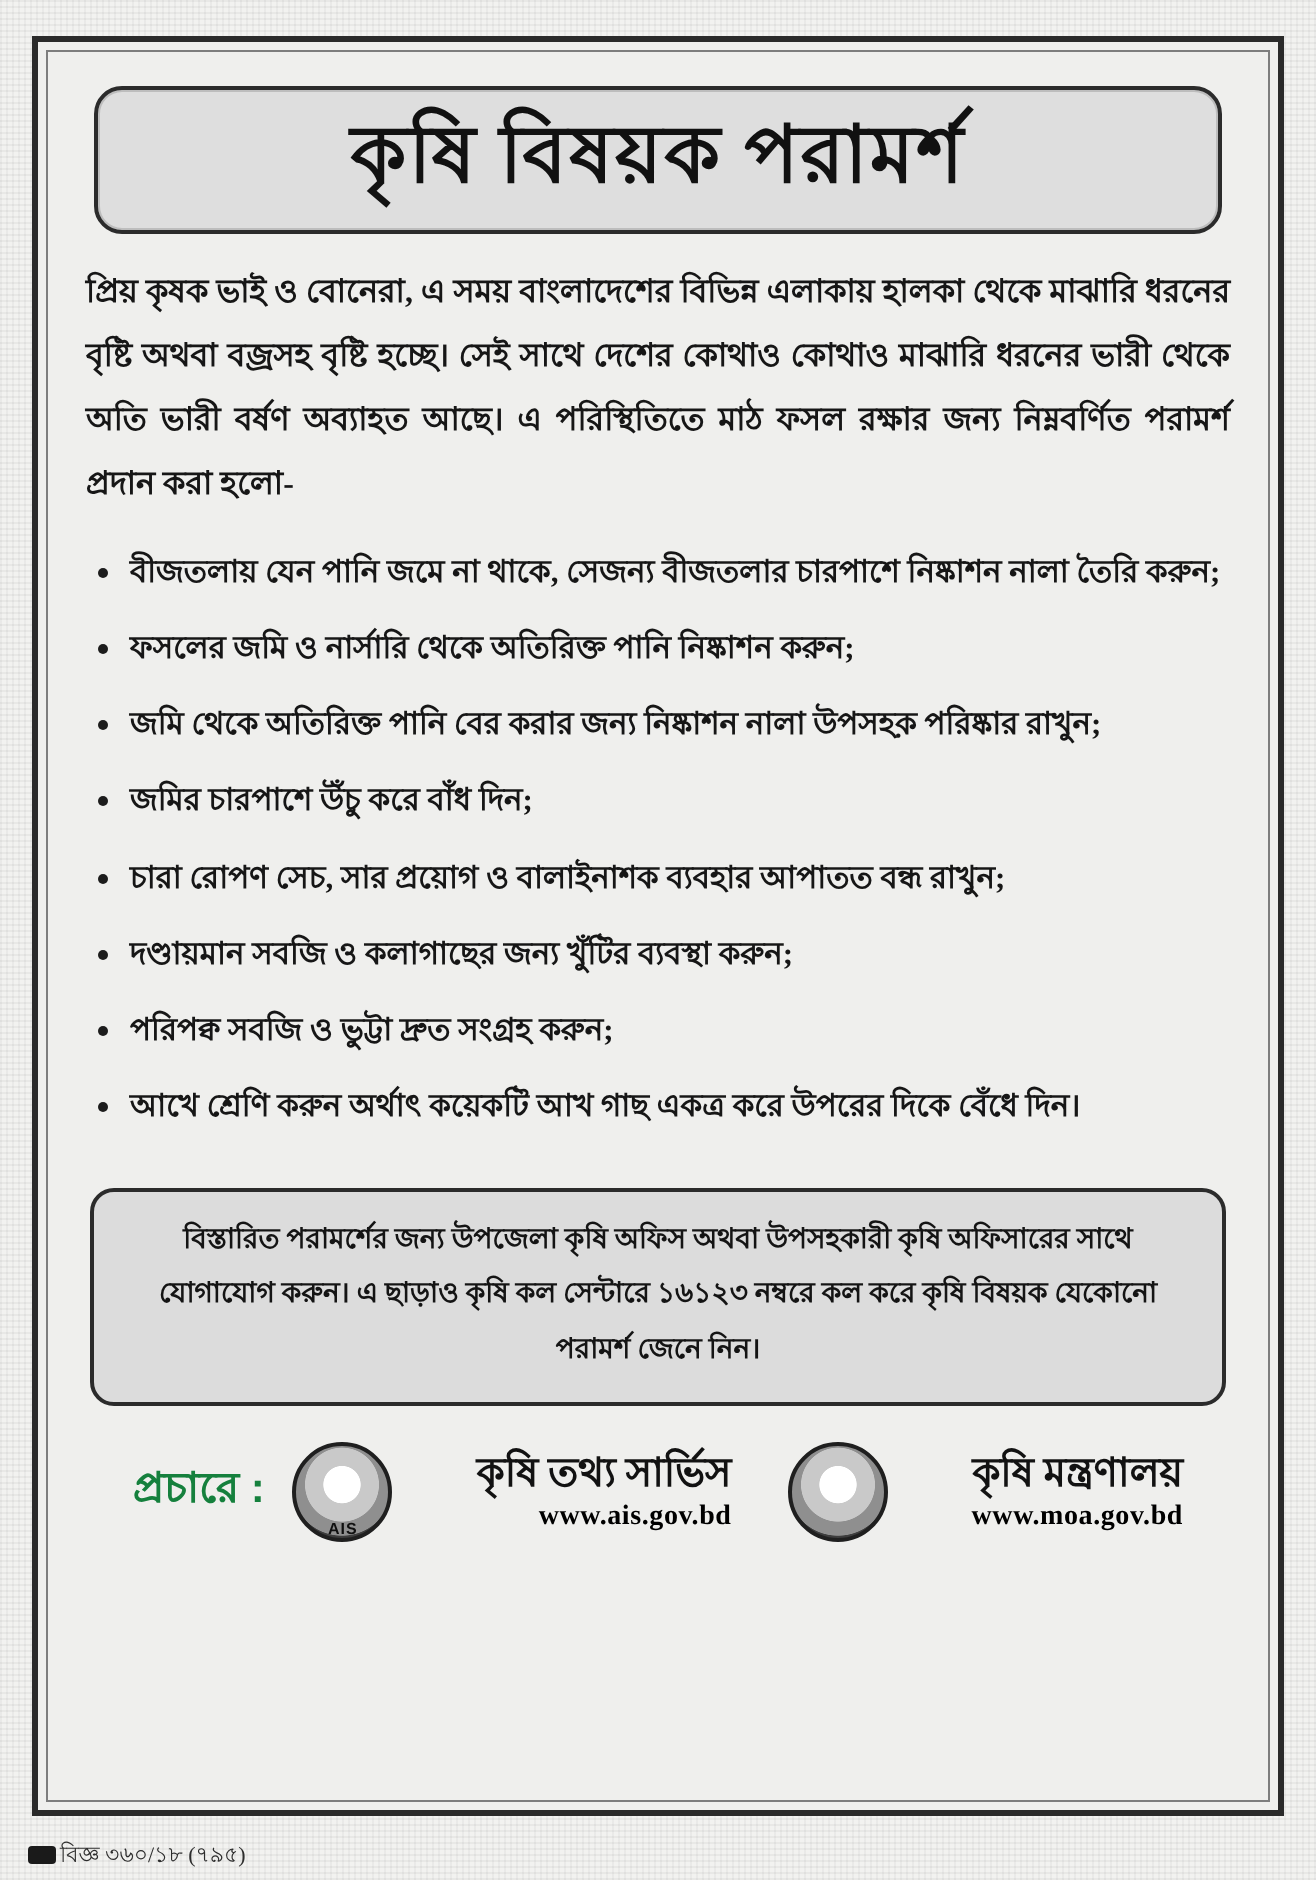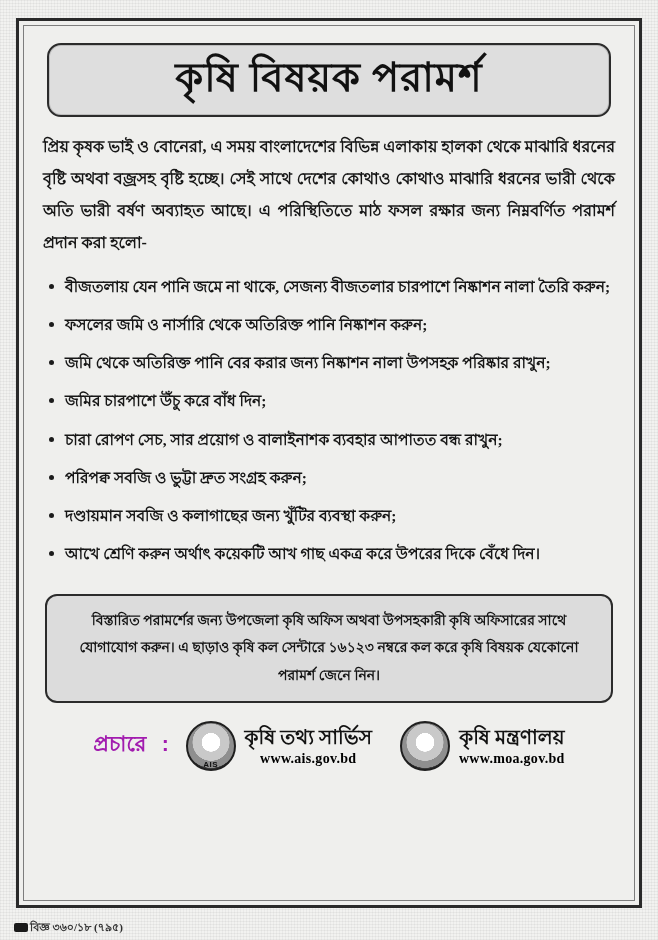--- a/index.html
+++ b/index.html
@@ -128,24 +128,24 @@
 
   
   .footer {
     display: flex;
     align-items: center;
     justify-content: center;
     gap: 10px;
     margin: 18px 4px 0 4px;
   }
   .footer-label {
-    font-family: Liberation Mono, monospace;
+    font-family: Liberation Sans, sans-serif;
     font-size: 21px;
     font-weight: bold;
-    color: #a21caf;
+    color: #15803d;
     white-space: nowrap;
     padding-right: 4px;
   }
   .org {
     display: flex;
     align-items: center;
     gap: 9px;
   }
   .org + .org { margin-left: 18px; }
   .logo {
@@ -163,22 +163,23 @@
   .logo span {
     font-family: "Liberation Sans", sans-serif;
     font-size: 8px;
     font-weight: bold;
     color: #101010;
     letter-spacing: 0.5px;
   }
   .org-text {
     display: flex;
     flex-direction: column;
-    align-items: center;
+    align-items: flex-end;
     line-height: 1.25;
+    margin-left: 33px;
   }
   .org-name {
     font-family: "Liberation Serif", serif;
     font-size: 20px;
     font-weight: bold;
     color: #121212;
     white-space: nowrap;
   }
   .org-url {
     font-family: "Liberation Serif", serif;
@@ -188,21 +189,21 @@
     letter-spacing: 0.3px;
   }
 
   
   .smallprint {
     position: absolute;
     left: 14px;
     bottom: 2px;
     font-family: "Liberation Serif", serif;
     font-size: 11px;
-    font-weight: bold;
+    font-weight: normal;
     color: #2d2d2d;
   }
   .smallprint .blot {
     display: inline-block;
     width: 14px;
     height: 9px;
     background: #1a1a1a;
     vertical-align: -1px;
     margin-right: 2px;
     border-radius: 2px;
@@ -238,25 +239,25 @@
       <li class="advice-item">
         <span class="dot"></span>
         <span>জমির চারপাশে উঁচু করে বাঁধ দিন;</span>
       </li>
       <li class="advice-item">
         <span class="dot"></span>
         <span>চারা রোপণ সেচ, সার প্রয়োগ ও বালাইনাশক ব্যবহার আপাতত বন্ধ রাখুন;</span>
       </li>
       <li class="advice-item">
         <span class="dot"></span>
+        <span>দণ্ডায়মান সবজি ও কলাগাছের জন্য খুঁটির ব্যবস্থা করুন;</span>
+      </li>
+      <li class="advice-item">
+        <span class="dot"></span>
         <span>পরিপক্ব সবজি ও ভুট্টা দ্রুত সংগ্রহ করুন;</span>
-      </li>
-      <li class="advice-item">
-        <span class="dot"></span>
-        <span>দণ্ডায়মান সবজি ও কলাগাছের জন্য খুঁটির ব্যবস্থা করুন;</span>
       </li>
       <li class="advice-item">
         <span class="dot"></span>
         <span>আখে শ্রেণি করুন অর্থাৎ কয়েকটি আখ গাছ একত্র করে উপরের দিকে বেঁধে দিন।</span>
       </li>
     </ul>
 
     <div class="callout">
       <div class="callout-text">বিস্তারিত পরামর্শের জন্য উপজেলা কৃষি অফিস অথবা উপসহকারী কৃষি অফিসারের সাথে যোগাযোগ করুন। এ ছাড়াও কৃষি কল সেন্টারে ১৬১২৩ নম্বরে কল করে কৃষি বিষয়ক যেকোনো পরামর্শ জেনে নিন।</div>
     </div>

